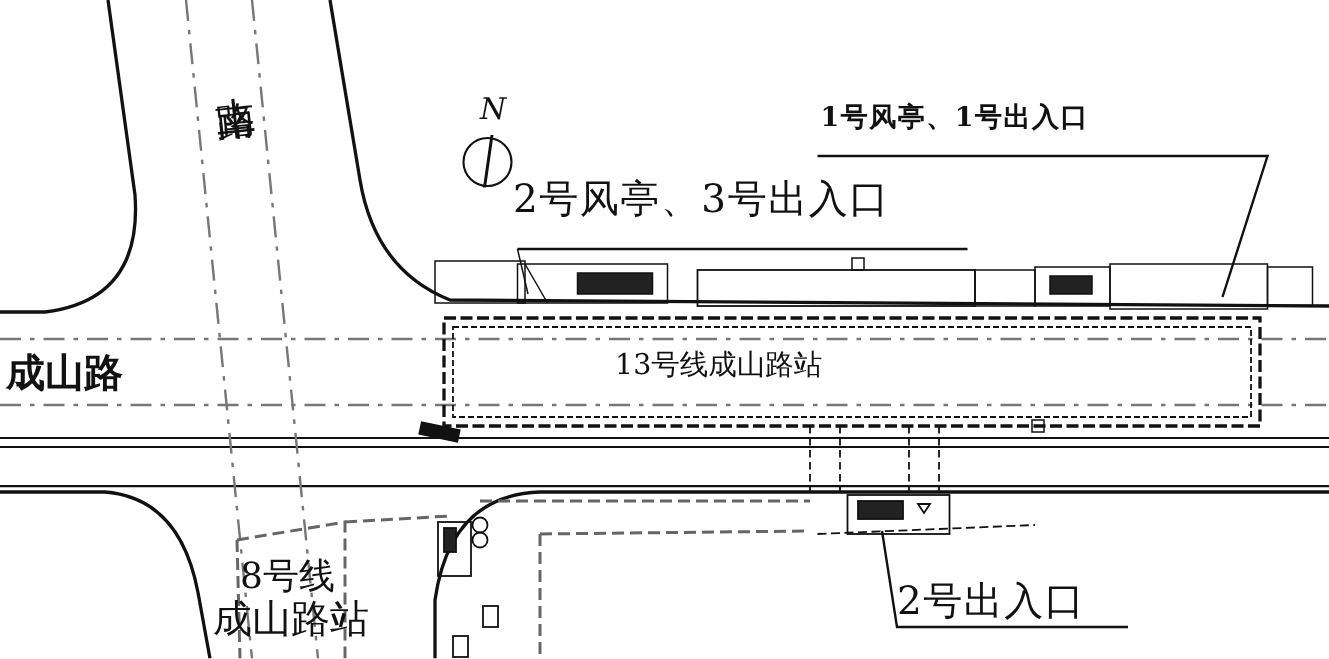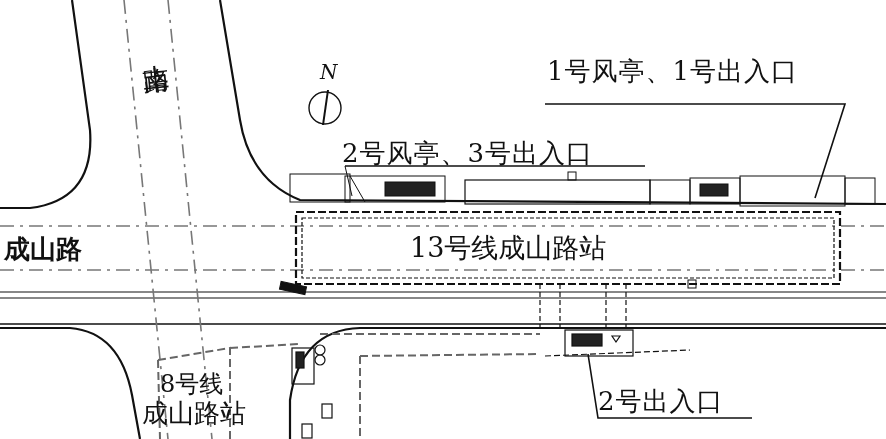--- a/index.html
+++ b/index.html
@@ -97,22 +97,22 @@
     <path d="M327 90 L329 90 L324 125 L322 125 Z" fill="#111"></path>
   </g>
 </svg>
 
 <div class="lbl road-v" style="left:140px;top:44px;font-size:26px;transform:rotate(-6deg);">上南路</div>
 
 <div class="lbl" style="left:4px;top:236px;font-size:26px;font-weight:bold;">成山路</div>
 
 <div class="lbl" style="left:320px;top:62px;font-size:20px;font-style:italic;">N</div>
 
-<div class="lbl" style="left:547px;top:58px;font-size:26px;letter-spacing:1px;">1号风亭、1号出入口</div>
+<div class="lbl" style="left:547px;top:70px;font-size:18px;letter-spacing:1px;font-weight:bold;">1号风亭、1号出入口</div>
 
-<div class="lbl" style="left:342px;top:140px;font-size:26px;letter-spacing:1px;">2号风亭、3号出入口</div>
+<div class="lbl" style="left:342px;top:120px;font-size:26px;letter-spacing:1px;">2号风亭、3号出入口</div>
 
-<div class="lbl" style="left:410px;top:234px;font-size:27px;">13号线成山路站</div>
+<div class="lbl" style="left:410px;top:234px;font-size:19px;">13号线成山路站</div>
 
 <div class="lbl" style="left:160px;top:372px;font-size:24px;">8号线</div>
 <div class="lbl" style="left:142px;top:400px;font-size:26px;">成山路站</div>
 
 <div class="lbl" style="left:598px;top:388px;font-size:26px;letter-spacing:1px;text-align:right;">2号出入口</div>
 
 </body></html>

